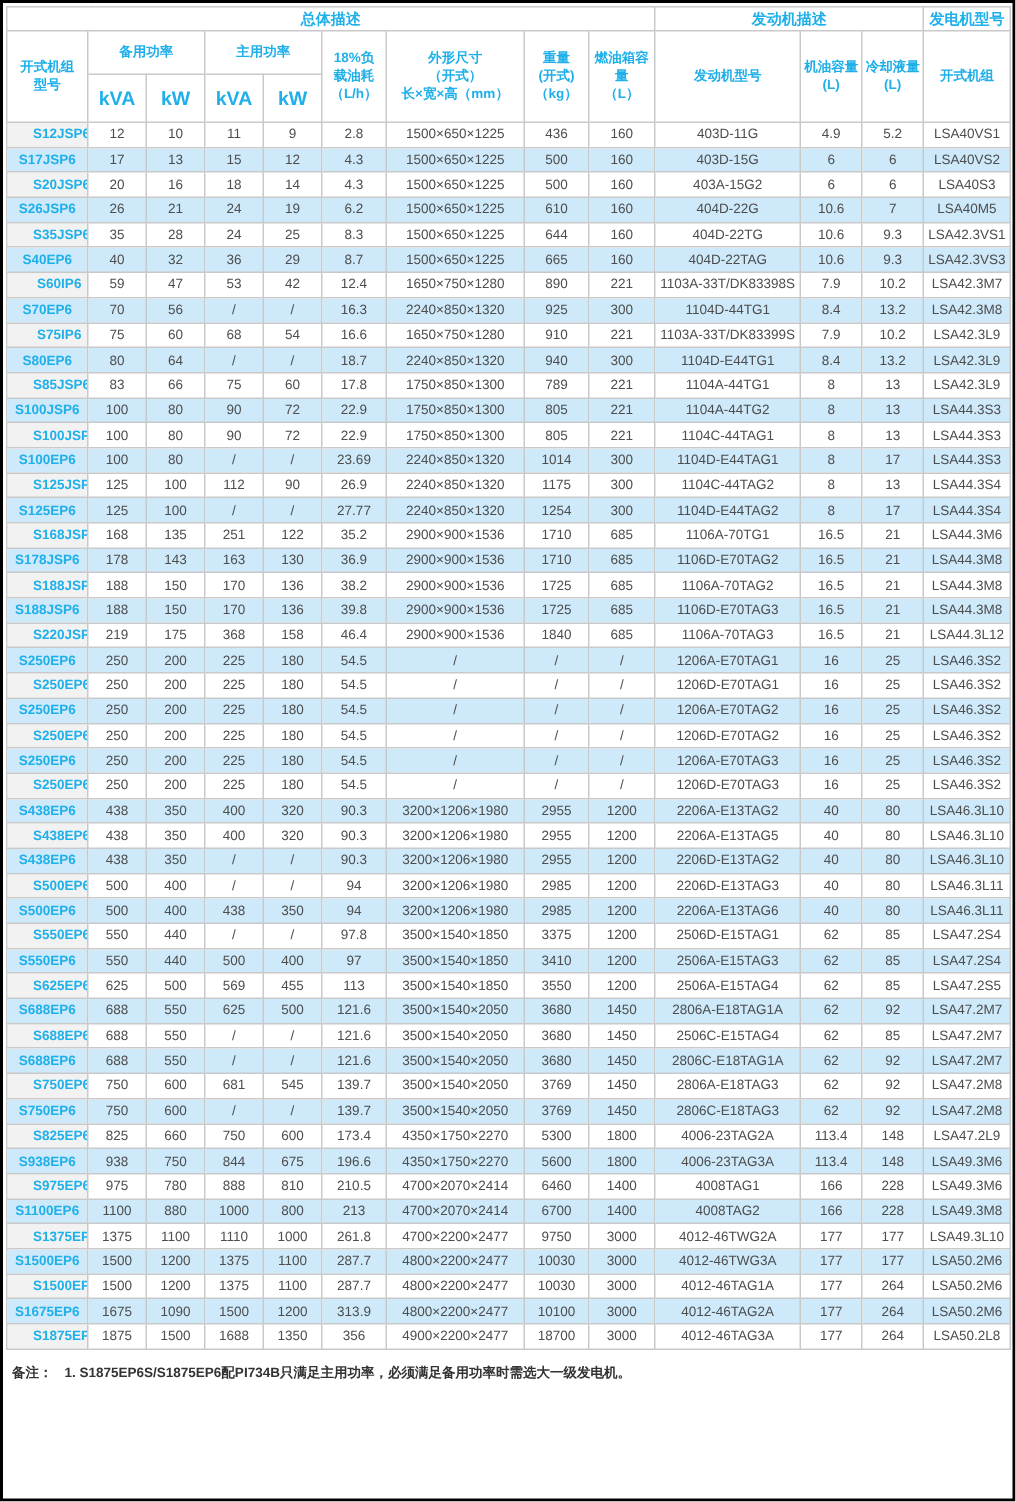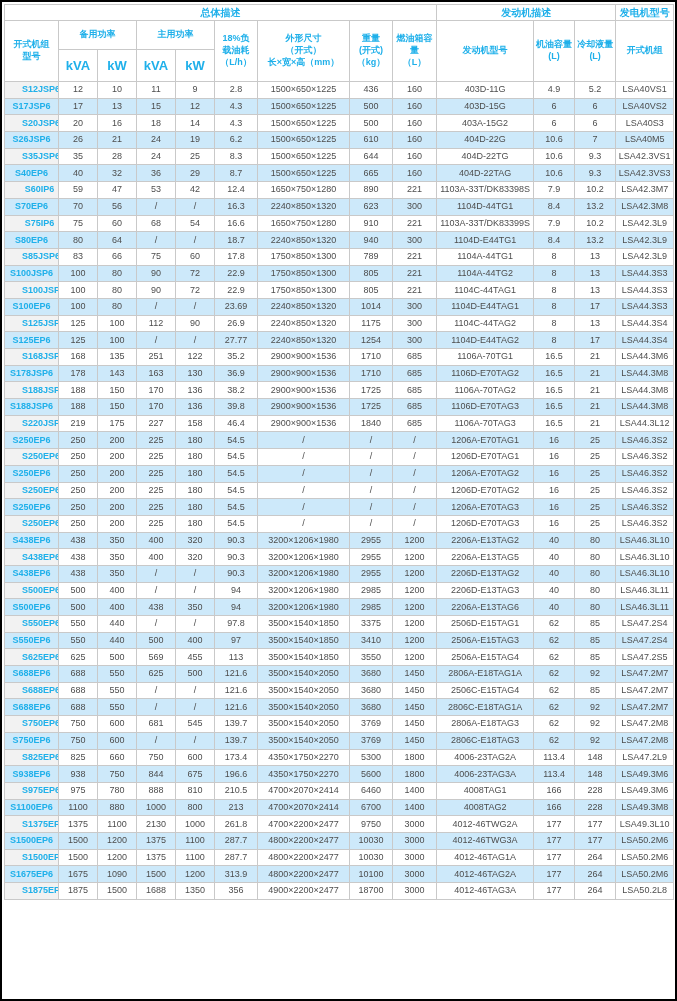--- a/index.html
+++ b/index.html
@@ -224,21 +224,21 @@
           <td>LSA42.3M7</td>
         </tr>
         <tr class="alt">
           <td class="model-cell"><a class="model-link">S70EP6</a></td>
           <td>70</td>
           <td>56</td>
           <td>/</td>
           <td>/</td>
           <td>16.3</td>
           <td>2240×850×1320</td>
-          <td>623</td>
+          <td>925</td>
           <td>300</td>
           <td>1104D-44TG1</td>
           <td>8.4</td>
           <td>13.2</td>
           <td>LSA42.3M8</td>
         </tr>
         <tr>
           <td class="model-cell"><a class="model-link">S75IP6</a></td>
           <td>75</td>
           <td>60</td>
@@ -415,21 +415,21 @@
           <td>685</td>
           <td>1106D-E70TAG3</td>
           <td>16.5</td>
           <td>21</td>
           <td>LSA44.3M8</td>
         </tr>
         <tr>
           <td class="model-cell"><a class="model-link">S220JSP6</a></td>
           <td>219</td>
           <td>175</td>
-          <td>227</td>
+          <td>368</td>
           <td>158</td>
           <td>46.4</td>
           <td>2900×900×1536</td>
           <td>1840</td>
           <td>685</td>
           <td>1106A-70TAG3</td>
           <td>16.5</td>
           <td>21</td>
           <td>LSA44.3L12</td>
         </tr>
@@ -775,21 +775,21 @@
           <td>1400</td>
           <td>4008TAG2</td>
           <td>166</td>
           <td>228</td>
           <td>LSA49.3M8</td>
         </tr>
         <tr>
           <td class="model-cell"><a class="model-link">S1375EP6</a></td>
           <td>1375</td>
           <td>1100</td>
-          <td>2130</td>
+          <td>1110</td>
           <td>1000</td>
           <td>261.8</td>
           <td>4700×2200×2477</td>
           <td>9750</td>
           <td>3000</td>
           <td>4012-46TWG2A</td>
           <td>177</td>
           <td>177</td>
           <td>LSA49.3L10</td>
         </tr>
@@ -849,13 +849,16 @@
           <td>18700</td>
           <td>3000</td>
           <td>4012-46TAG3A</td>
           <td>177</td>
           <td>264</td>
           <td>LSA50.2L8</td>
         </tr>
       </tbody>
   </table>
 
+  <div class="note">
+    <span class="note-label">备注：</span><span>1.  S1875EP6S/S1875EP6配PI734B只满足主用功率，必须满足备用功率时需选大一级发电机。</span>
+  </div>
 </div>
 
 </body></html>

